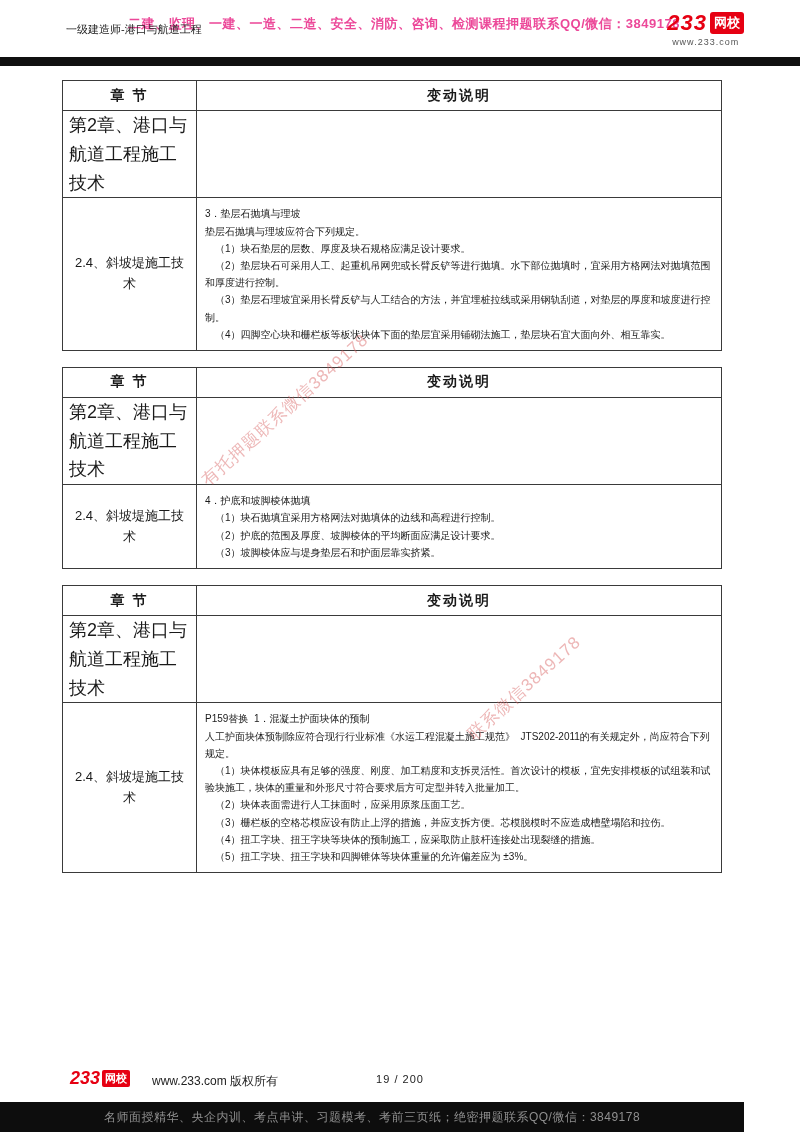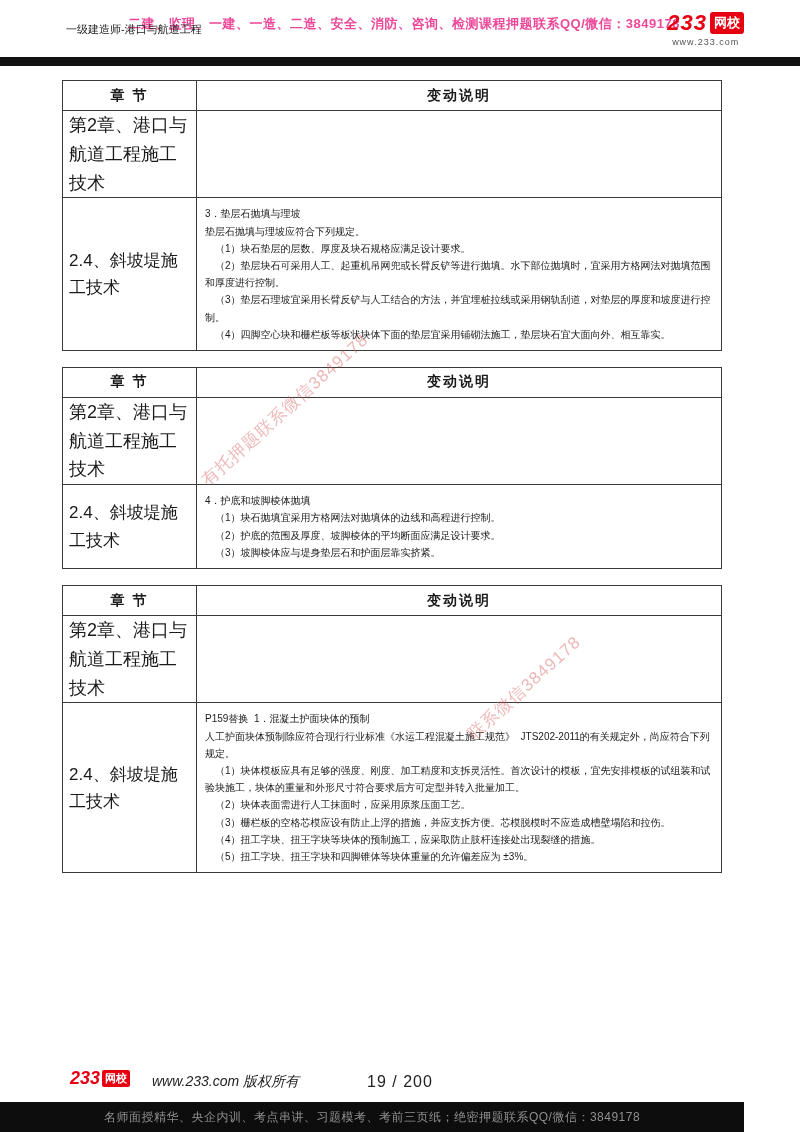--- a/index.html
+++ b/index.html
@@ -49,22 +49,22 @@
   table.doc-table th {
     height: 30px; font-size: 14px; font-weight: bold;
     text-align: center; vertical-align: middle; letter-spacing: 2px;
   }
   .row-chapter { height: 54px; }
   td.cell-chapter {
     font-weight: normal; font-size: 18px; padding: 0 6px;
     vertical-align: middle; line-height: 1.6; word-break: break-all;
   }
   td.cell-section {
-    font-size: 17px; padding: 6px 6px; vertical-align: middle;
-    line-height: 1.6; word-break: break-all;
+    font-size: 13px; padding: 6px 6px; vertical-align: middle;
+    line-height: 1.6; word-break: break-all; text-align: center;
   }
   td.cell-content {
     font-size: 10px; padding: 7px 8px; vertical-align: top;
     line-height: 1.72; white-space: pre-wrap; word-break: break-all;
   }
 
   
   .watermark {
     position: absolute; color: rgba(214, 96, 96, 0.45);
     font-size: 17px; letter-spacing: 1px; white-space: nowrap;
@@ -75,22 +75,22 @@
   .wm-2 { left: 478px; top: 722px; }
 
   
   .footer { position: absolute; left: 0; top: 1068px; width: 800px; height: 30px; }
   .footer-brand { position: absolute; left: 70px; top: 0; display: flex; align-items: center; }
   .footer-233 { color: #e60012; font-weight: bold; font-style: italic; font-size: 18px; }
   .footer-wx {
     background: #e60012; color: #fff; font-weight: bold; font-size: 11px;
     padding: 1px 3px; border-radius: 2px; margin-left: 2px;
   }
-  .footer-copy { position: absolute; left: 152px; top: 5px; font-size: 14px; color: #222; font-style: italic; }
-  .footer-page { position: absolute; left: 0; top: 5px; width: 100%; text-align: center; font-size: 16px; color: #222; letter-spacing: 1px; }
+  .footer-copy { position: absolute; left: 152px; top: 5px; font-size: 12px; color: #222; }
+  .footer-page { position: absolute; left: 0; top: 5px; width: 100%; text-align: center; font-size: 11px; color: #222; letter-spacing: 1px; }
 
   .bar-bottom {
     position: absolute; left: 0; top: 1102px; width: 744px; height: 30px;
     background: #0d0d0d;
   }
   .bar-bottom-text {
     width: 100%; text-align: center; padding-top: 7px;
     font-size: 12px; color: #8f8f8f; letter-spacing: 0.5px; white-space: nowrap;
   }
 </style>

